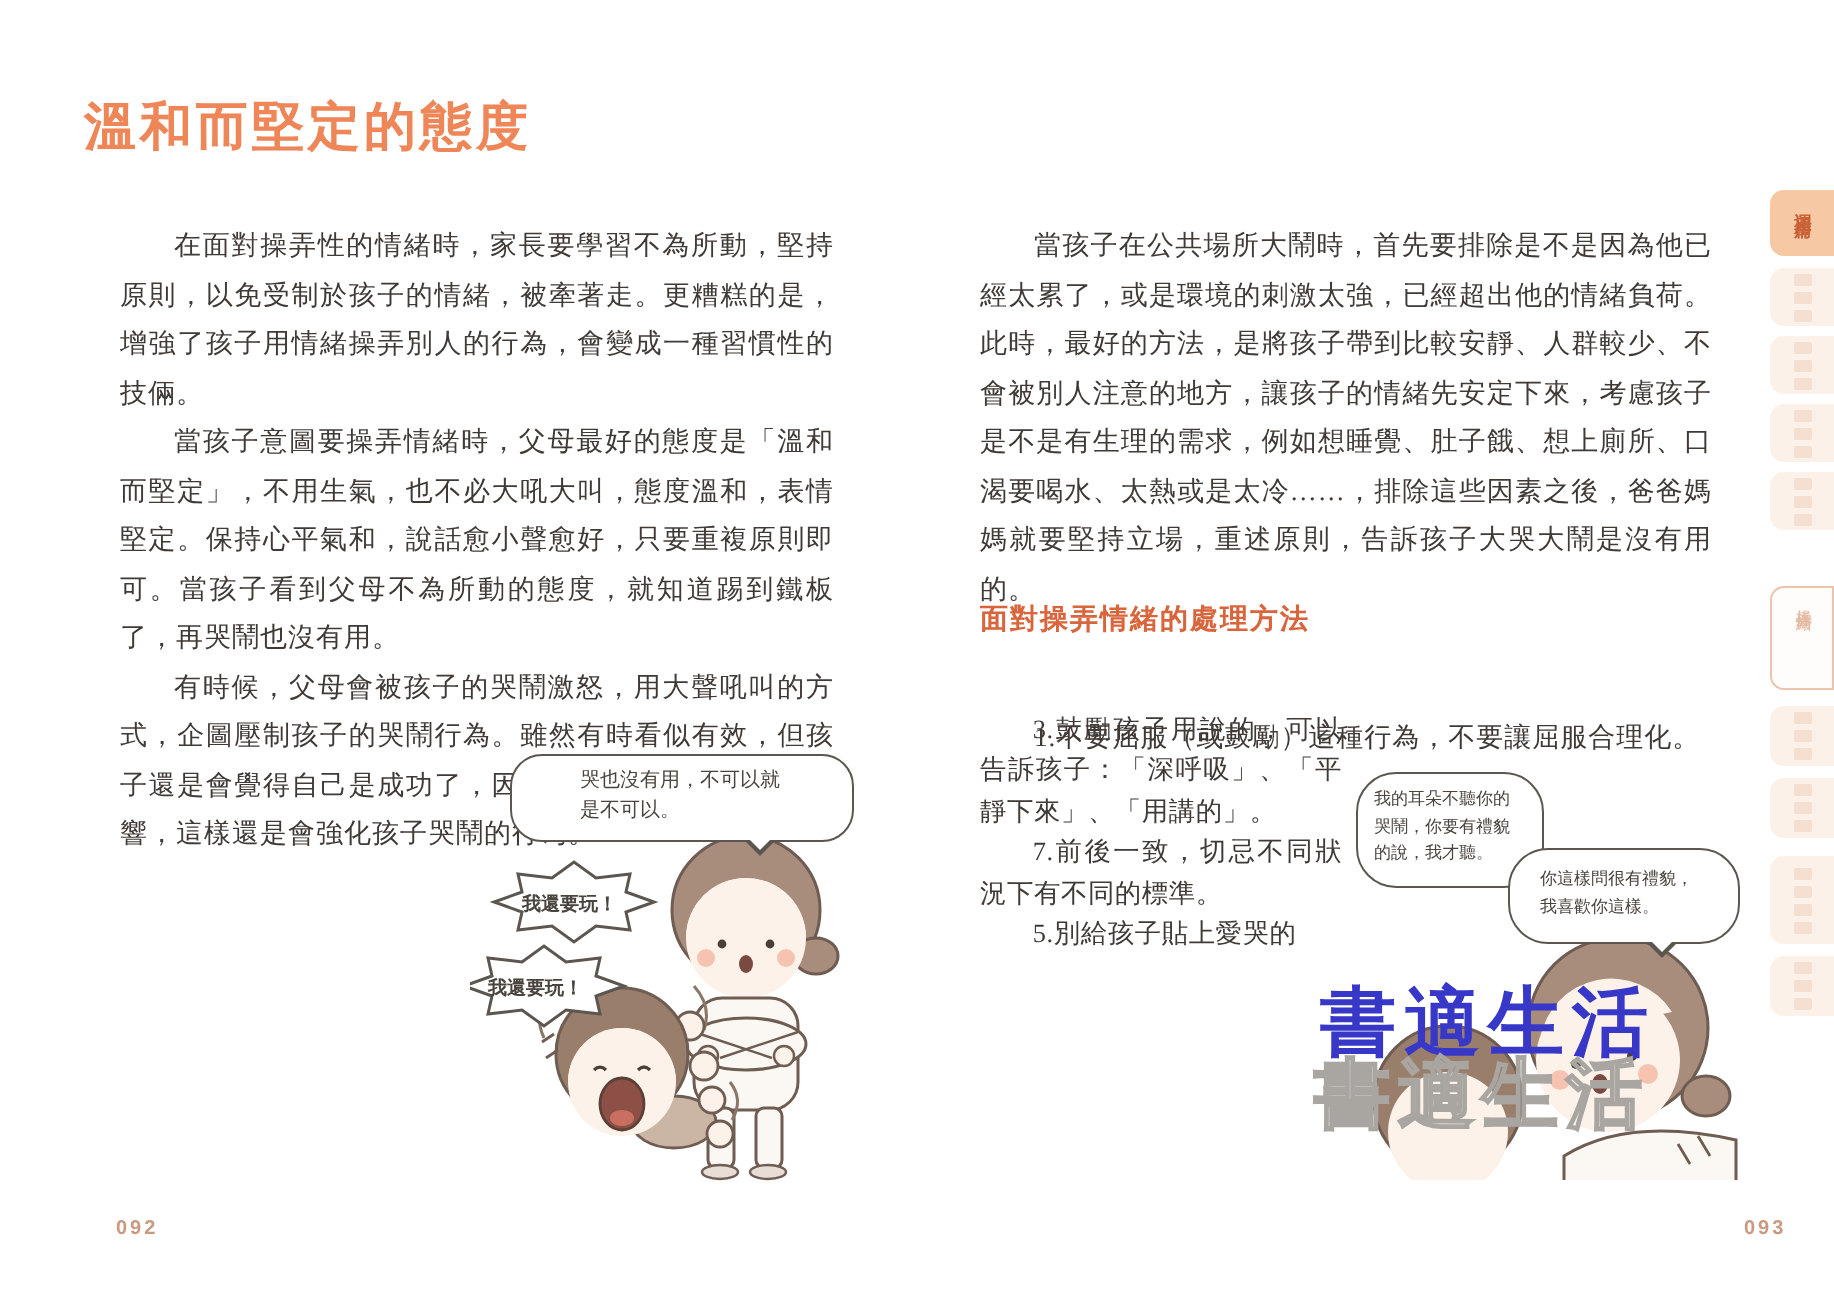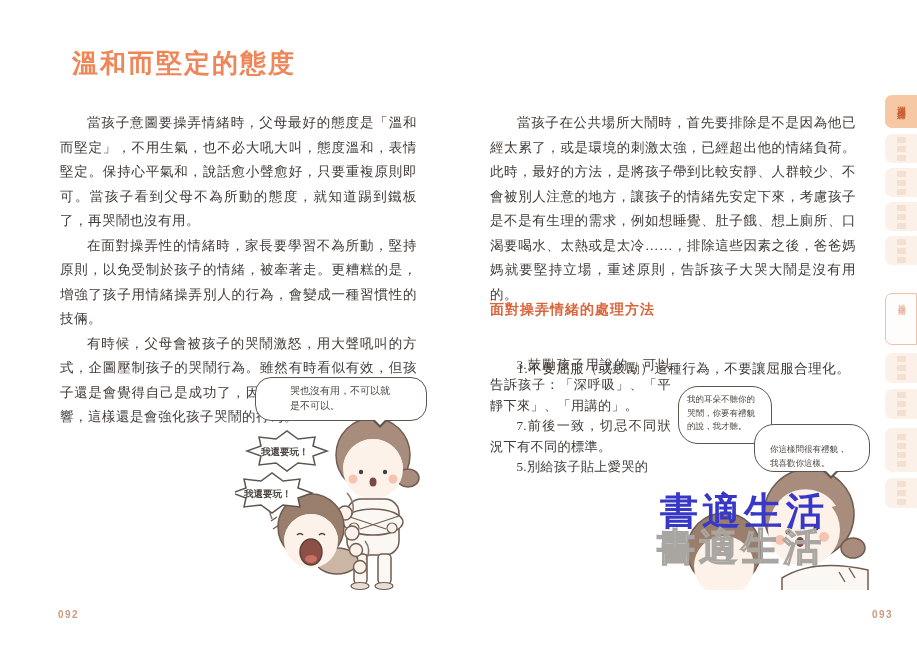--- a/index.html
+++ b/index.html
@@ -3,21 +3,21 @@
 <meta charset="utf-8">
 <style>
   html,body{margin:0;padding:0;}
   .sheet{
     position:relative;width:917px;height:650px;background:#ffffff;overflow:hidden;
     font-family:"Liberation Serif","DejaVu Serif",serif;color:#403a36;
   }
   .abs{position:absolute;}
   
   .book-title{
-    left:72px;top:46px;font-family:Liberation Serif, serif;
+    left:42px;top:46px;font-family:Liberation Serif, serif;
     font-weight:bold;font-size:26px;letter-spacing:2px;color:#ee8658;
   }
   .subheading{
     left:490px;top:301px;font-family:Liberation Sans, sans-serif;
     font-weight:bold;font-size:14px;letter-spacing:1px;color:#d9653c;
   }
   
   .bodytext{font-size:13.5px;line-height:24.5px;text-align:justify;letter-spacing:.5px;}
   .bodytext p{margin:0;text-indent:2em;}
   .narrowtext{font-size:13.2px;line-height:20.4px;text-align:justify;letter-spacing:.3px;}
@@ -60,22 +60,22 @@
   .ghost-mark{width:9px;height:6px;background:#ecc9b2;opacity:.45;border-radius:1px;}
 </style>
 </head>
 <body>
 
 <div class="sheet">
 
   <div class="abs book-title">溫和而堅定的態度</div>
 
   <div class="abs bodytext left-main">
+    <p>在面對操弄性的情緒時，家長要學習不為所動，堅持原則，以免受制於孩子的情緒，被牽著走。更糟糕的是，增強了孩子用情緒操弄別人的行為，會變成一種習慣性的技倆。</p>
     <p>當孩子意圖要操弄情緒時，父母最好的態度是「溫和而堅定」，不用生氣，也不必大吼大叫，態度溫和，表情堅定。保持心平氣和，說話愈小聲愈好，只要重複原則即可。當孩子看到父母不為所動的態度，就知道踢到鐵板了，再哭鬧也沒有用。</p>
-    <p>在面對操弄性的情緒時，家長要學習不為所動，堅持原則，以免受制於孩子的情緒，被牽著走。更糟糕的是，增強了孩子用情緒操弄別人的行為，會變成一種習慣性的技倆。</p>
     <p>有時候，父母會被孩子的哭鬧激怒，用大聲吼叫的方式，企圖壓制孩子的哭鬧行為。雖然有時看似有效，但孩子還是會覺得自己是成功了，因為父母的情緒已經受到影響，這樣還是會強化孩子哭鬧的行為。</p>
   </div>
 
 
   <div class="abs illus" style="left:235px;top:375px;width:200px;height:218px;">
 
     <svg width="200" height="218" viewBox="0 0 200 218" style="position:absolute;left:0;top:0;">
 
       <circle cx="138" cy="80" r="37" fill="#a98d7c" stroke="#6f5c52" stroke-width="1.5"></circle>
       <ellipse cx="173" cy="103" rx="11" ry="9" fill="#a98d7c" stroke="#6f5c52" stroke-width="1.5"></ellipse>
@@ -166,21 +166,21 @@
       <ellipse cx="134" cy="160" rx="4" ry="5" fill="#7a4a42"></ellipse>
       <path d="M173,190 l6,10 M183,186 l6,10" stroke="#6f5c52" stroke-width="1.4" fill="none"></path>
     </svg>
 
     <div class="bubble" style="left:12px;top:4px;width:94px;height:58px;padding:6px 0 0 0;border-radius:20px;">
       <span style="display:block;width:76px;margin:0 auto;font-size:8.5px;line-height:13.5px;">我的耳朵不聽你的哭鬧，你要有禮貌的說，我才聽。</span>
       <span class="tail-dark" style="bottom:-16px;left:74px;"></span>
       <span class="tail-fill" style="bottom:-11px;left:76px;"></span>
     </div>
 
-    <div class="bubble" style="left:88px;top:42px;width:116px;height:48px;padding:18px 0 0 0;border-radius:20px;">
+    <div class="bubble" style="left:88px;top:42px;width:116px;height:48px;padding:8px 0 0 0;border-radius:20px;">
       <span style="display:block;width:84px;margin:0 auto;font-size:8.5px;line-height:13.5px;">你這樣問很有禮貌，我喜歡你這樣。</span>
       <span class="tail-dark" style="bottom:-16px;left:68px;"></span>
       <span class="tail-fill" style="bottom:-11px;left:70px;"></span>
     </div>
   </div>
 
   <div class="abs wm-blue">書適生活</div>
   <div class="abs wm-gray">書適生活</div>
 
   <div class="abs pagenum" style="left:836px;top:609px;padding-left:36px;">093</div>

